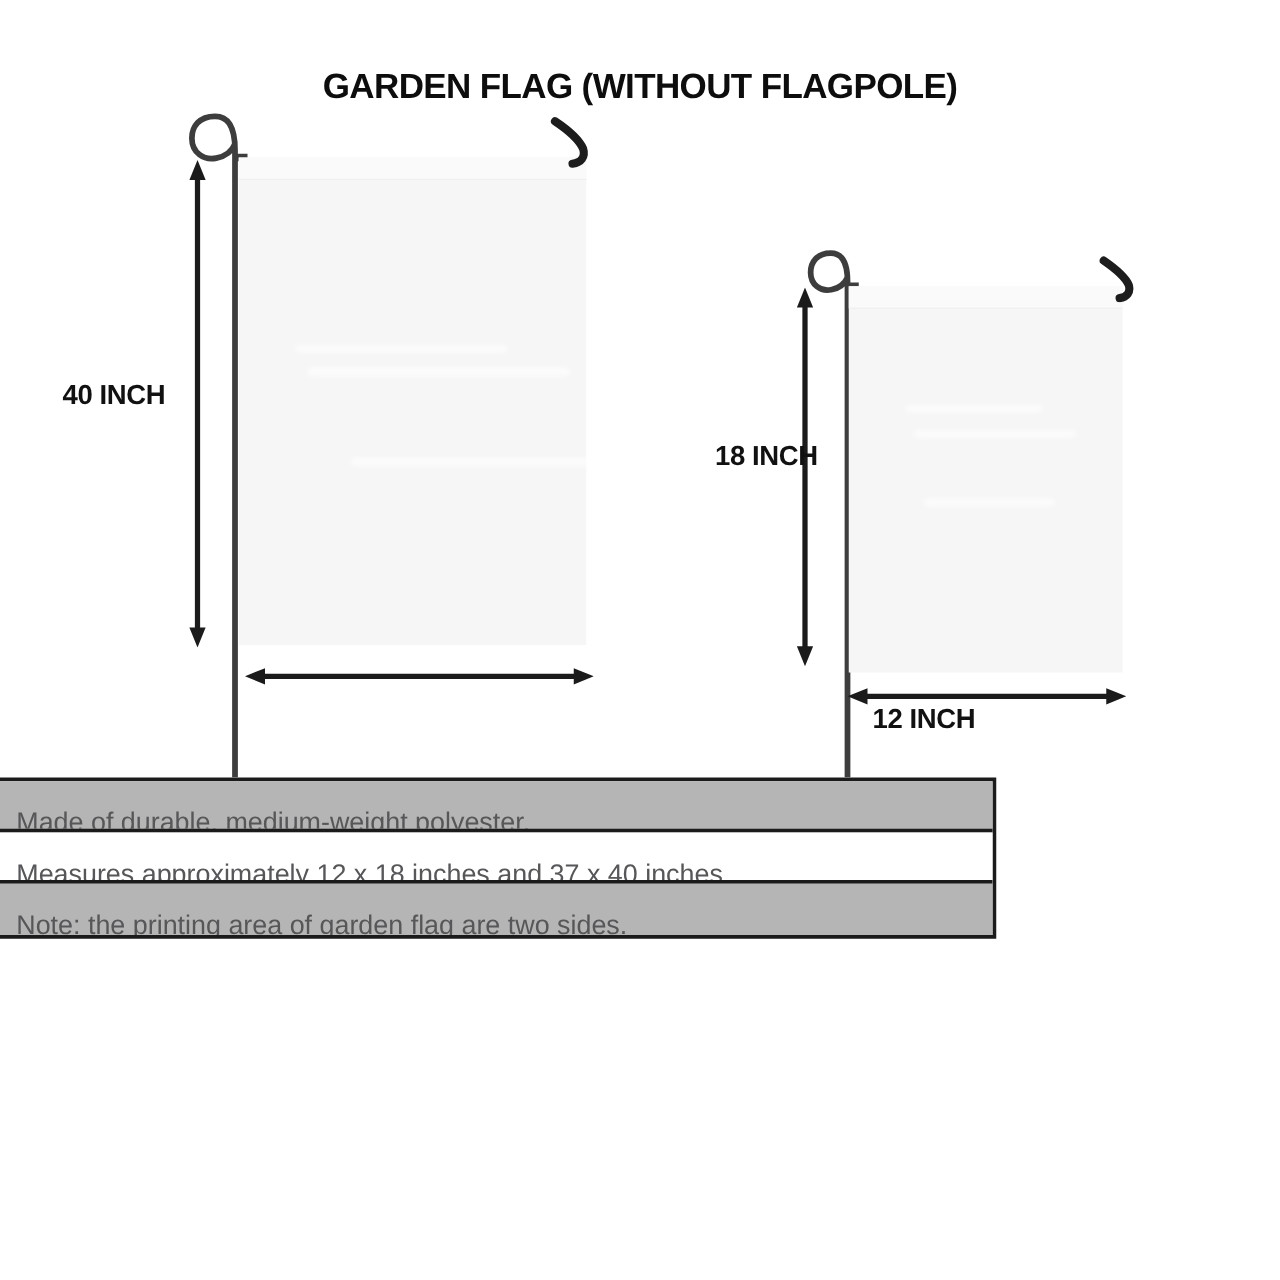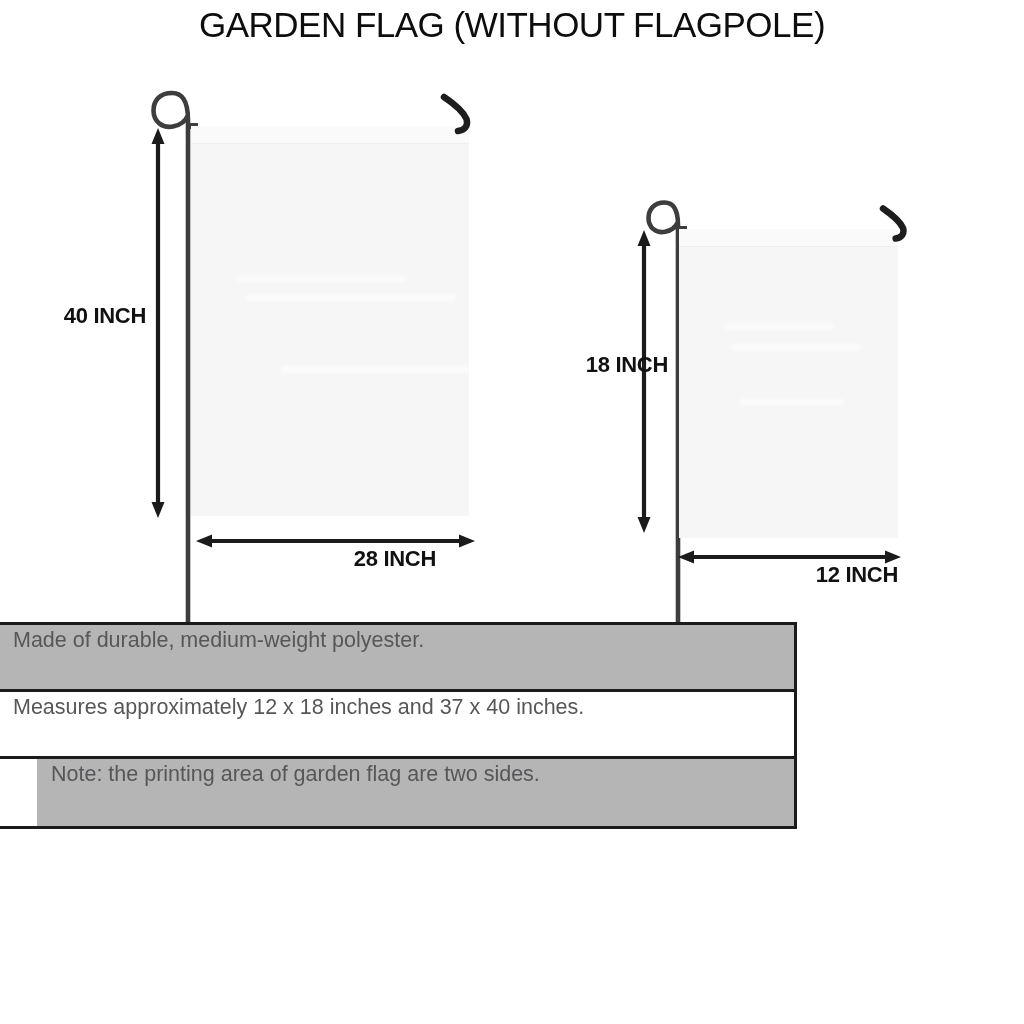--- a/index.html
+++ b/index.html
@@ -22,21 +22,21 @@
     width:1024px;height:1024px;
     background:#ffffff;
     overflow:hidden;
   }
   
   .title-block{
     position:absolute;top:6px;left:0;width:100%;
     text-align:center;color:var(--title-color);
   }
   .title-line1{
-    font-size:35px;font-weight:400;letter-spacing:-0.5px;line-height:1.1;
+    font-size:28px;font-weight:700;letter-spacing:-0.5px;line-height:1.1;margin-top:48px;
   }
   .title-line2{
     font-size:31px;font-weight:800;letter-spacing:-0.5px;line-height:1.15;
   }
   
   .abs{position:absolute;}
   
   .flag{
     background:var(--flag-fill);
   }
@@ -52,39 +52,39 @@
   
   svg{display:block;}
   .pole-path{stroke:var(--pole-color);stroke-width:4.6;fill:none;}
   .pole-nub{stroke:var(--pole-color);stroke-width:6;fill:none;}
   .hook-path{stroke:var(--hook-color);stroke-width:6.5;fill:none;stroke-linecap:round;}
   .arrow-line{stroke:var(--arrow-color);stroke-width:4.2;fill:none;}
   .arrow-head{fill:var(--arrow-color);stroke:none;}
   
   .dim-label{
     font-size:22px;font-weight:800;color:#111111;
-    letter-spacing:-0.3px;text-align:right;white-space:nowrap;
+    letter-spacing:-0.3px;text-align:left;white-space:nowrap;
   }
   
   .features-table{
     position:absolute;
     left:-4px;top:622px;
     width:801px;
     border:3px solid var(--table-border);
     background:var(--table-row-white);
   }
   .feature-row{
-    height:67px;
-    padding:3px 12px 0 14px;
+    height:41px;
+    padding:21px 12px 0 14px;
     font-size:21.5px;
     color:var(--table-text);
     border-bottom:3px solid var(--table-border);
     overflow:hidden;
   }
-  .feature-row:last-child{border-bottom:none;margin-left:38px;}
+  .feature-row:last-child{border-bottom:none;}
   .feature-row.gray{background:var(--table-row-gray);}
   .feature-row.white{background:var(--table-row-white);}
 </style>
 </head>
 <body>
 
 <div class="canvas">
 
   <div class="title-block">
     <div class="title-line1">GARDEN FLAG (WITHOUT FLAGPOLE)</div>
@@ -111,21 +111,20 @@
     <polygon class="arrow-head" points="8,0 14.5,16 1.5,16"></polygon>
     <polygon class="arrow-head" points="8,390 14.5,374 1.5,374"></polygon>
   </svg>
   <div class="dim-label abs" style="left:50px;top:303px;width:96px;">40 INCH</div>
 
   <svg class="abs" style="left:196px;top:533px;" width="279" height="16" viewBox="0 0 279 16">
     <path class="arrow-line" d="M13,8 L266,8"></path>
     <polygon class="arrow-head" points="0,8 16,1.5 16,14.5"></polygon>
     <polygon class="arrow-head" points="279,8 263,1.5 263,14.5"></polygon>
   </svg>
-  <div class="dim-label abs" style="left:236px;top:546px;width:200px;">28 INCH</div>
 
   <svg class="abs" style="left:644px;top:200px;" width="52" height="424" viewBox="0 0 52 424">
     <path class="pole-nub" d="M34,29 L43,29"></path>
     <path class="pole-path" d="M34,422 L34,25 C34,7.5 28,2.5 20.5,2.5 C10,2.5 4.5,9.5 4.5,18 C4.5,28 12.5,33.5 21,31.8 C28,30.5 32,26.5 34,22"></path>
   </svg>
 
   <div class="flag abs" style="left:679px;top:229px;width:219px;height:309px;">
     <div class="sleeve"></div>
     <div class="streak" style="left:45px;top:95px;width:110px;height:6px;"></div>
     <div class="streak" style="left:52px;top:115px;width:130px;height:6px;"></div>

